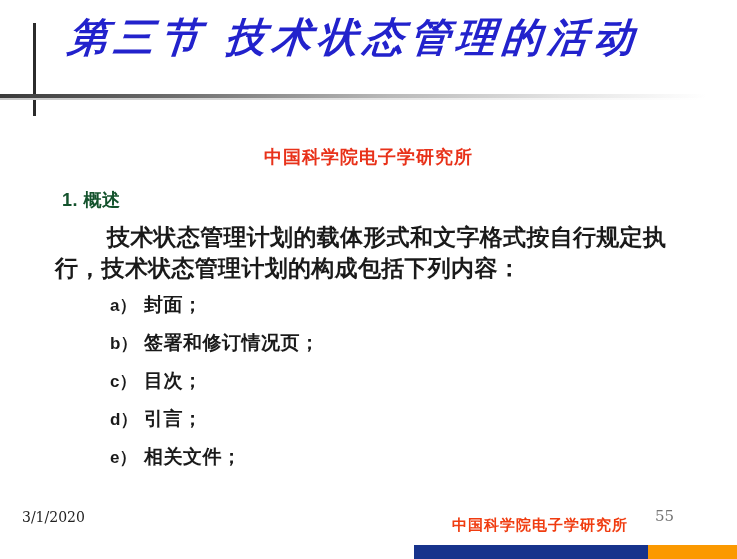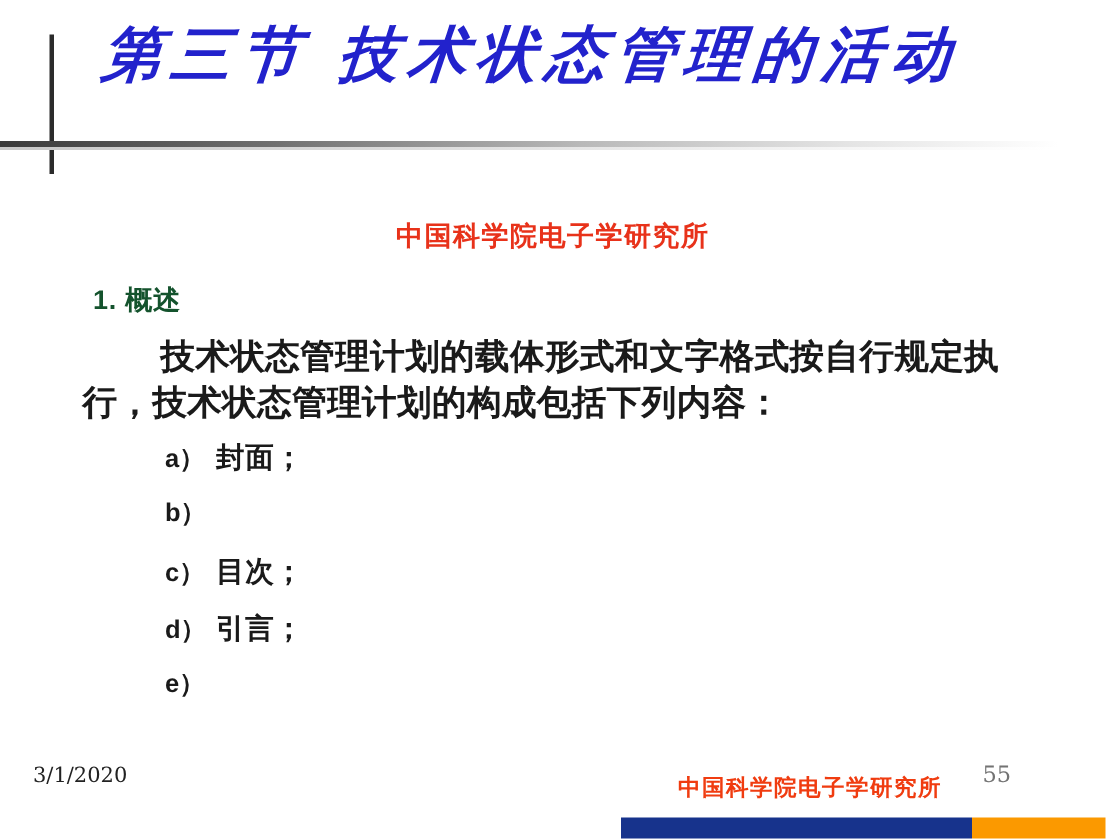--- a/index.html
+++ b/index.html
@@ -191,31 +191,33 @@
 
   <div class="body-paragraph">技术状态管理计划的载体形式和文字格式按自行规定执行，技术状态管理计划的构成包括下列内容：</div>
 
   <ul class="item-list">
     <li>
       <span class="item-marker">a）</span>
       <span class="item-text">封面；</span>
     </li>
     <li>
       <span class="item-marker">b）</span>
+      <span class="item-text">签署和修订情况页；</span>
     </li>
     <li>
       <span class="item-marker">c）</span>
       <span class="item-text">目次；</span>
     </li>
     <li>
       <span class="item-marker">d）</span>
       <span class="item-text">引言；</span>
     </li>
     <li>
       <span class="item-marker">e）</span>
+      <span class="item-text">相关文件；</span>
     </li>
   </ul>
 
   <div class="footer-date">3/1/2020</div>
   <div class="footer-org">中国科学院电子学研究所</div>
   <div class="footer-page">55</div>
   <div class="bar-blue"></div>
   <div class="bar-orange"></div>
 
 </div>

